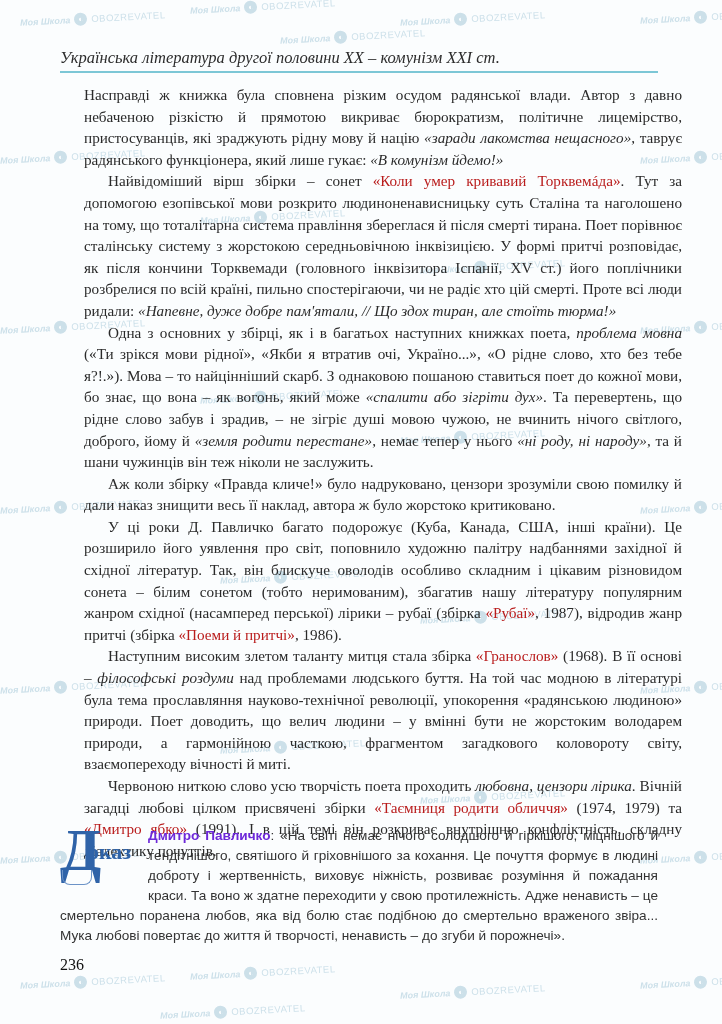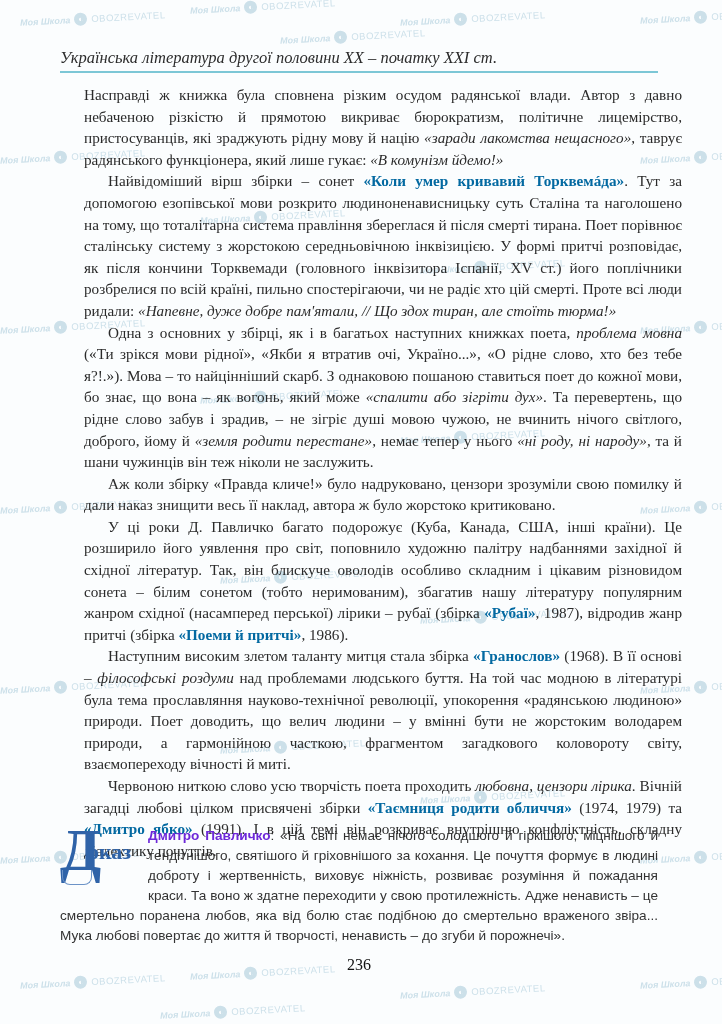--- a/index.html
+++ b/index.html
@@ -27,21 +27,21 @@
     position: absolute; top: 48px; left: 0; width: 598px;
     font-style: italic; font-size: 16.5px; color: #2c2c2c; padding-bottom: 3px;
     border-bottom: 2px solid #7cc7d6;
   }
   .body-text {
     position: absolute; top: 84px; left: 0; width: 598px;
     font-size: 15.2px; line-height: 21.6px; text-align: justify; margin-left: 24px;
   }
   .body-text p { margin: 0; text-indent: 24px; }
   .body-text p.cont { text-indent: 0; }
-  .body-text b { font-weight: bold; color: #0369a1; }
+  .body-text b { font-weight: normal; color: #b91c1c; }
   .body-text i { font-style: italic; }
 
   .proof {
     position: absolute; top: 826px; left: 0; width: 598px;
     font-family: "Liberation Sans", "DejaVu Sans", sans-serif;
     font-size: 13.6px; line-height: 20px; color: #333; text-align: justify;
   }
   .proof-logo {
     float: left; width: 86px; height: 62px; margin-right: 8px; margin-left: -6px; position: relative;
   }
@@ -53,21 +53,21 @@
     position: absolute; left: 34px; top: 16px; font-size: 22px; font-family: "Liberation Serif", serif;
     color: #2f63a8; font-weight: bold;
   }
   .proof-logo .deco {
     position: absolute; left: 8px; top: 44px; width: 28px; height: 14px;
     border: 1px solid #6c93c7; border-top: none; border-radius: 0 0 8px 8px;
   }
   .proof .author { font-weight: bold; color: #6d28d9; }
 
   .page-number {
-    position: absolute; top: 956px; left: 0; width: 598px; text-align: center;
+    position: absolute; top: 956px; left: 0; width: 598px; 
     font-size: 16px; color: #111;
   }
 </style>
 </head>
 <body>
 
 <div class="watermarks" id="wm-layer">
     <div class="wm" style="left: 190px; top: 0px;">
       <span class="school">Моя Школа</span>
       <span class="logo">◐</span>
@@ -204,21 +204,21 @@
       <span class="brand">OBOZREVATEL</span>
     </div>
     <div class="wm" style="left: 160px; top: 1005px;">
       <span class="school">Моя Школа</span>
       <span class="logo">◐</span>
       <span class="brand">OBOZREVATEL</span>
     </div>
   </div>
 
 <div class="page">
-  <div class="running-head">Українська література другої половини XX – початку XXI ст.</div>
+  <div class="running-head">Українська література другої половини XX – комунізм XXI ст.</div>
 
   <div class="body-text" id="body-text">
       <p class="cont"><span>Насправді ж книжка була сповнена різким осудом радянської влади. Автор з давно небаченою різкістю й прямотою викриває бюрократизм, політичне лицемірство, пристосуванців, які зраджують рідну мову й націю </span><i>«заради лакомства нещасного»</i><span>, таврує радянського функціонера, який лише гукає: </span><i>«В комунізм йдемо!»</i></p>
       <p><span>Найвідоміший вірш збірки – сонет </span><b>«Коли умер кривавий Торквемáда»</b><span>. Тут за допомогою езопівської мови розкрито людиноненависницьку суть Сталіна та наголошено на тому, що тоталітарна система правління збереглася й після смерті тирана. Поет порівнює сталінську систему з жорстокою середньовічною інквізицією. У формі притчі розповідає, як після кончини Торквемади (головного інквізитора Іспанії, XV ст.) його поплічники розбрелися по всій країні, пильно спостерігаючи, чи не радіє хто цій смерті. Проте всі люди ридали: </span><i>«Напевне, дуже добре пам'ятали, // Що здох тиран, але стоїть тюрма!»</i></p>
       <p><span>Одна з основних у збірці, як і в багатьох наступних книжках поета, </span><i>проблема мовна</i><span> («Ти зрікся мови рідної», «Якби я втратив очі, Україно...», «О рідне слово, хто без тебе я?!.»). Мова – то найцінніший скарб. З однаковою пошаною ставиться поет до кожної мови, бо знає, що вона – як вогонь, який може </span><i>«спалити або зігріти дух»</i><span>. Та перевертень, що рідне слово забув і зрадив, – не зігріє душі мовою чужою, не вчинить нічого світлого, доброго, йому й </span><i>«земля родити перестане»</i><span>, немає тепер у нього </span><i>«ні роду, ні народу»</i><span>, та й шани чужинців він теж ніколи не заслужить.</span></p>
       <p><span>Аж коли збірку «Правда кличе!» було надруковано, цензори зрозуміли свою помилку й дали наказ знищити весь її наклад, автора ж було жорстоко критиковано.</span></p>
       <p><span>У ці роки Д. Павличко багато подорожує (Куба, Канада, США, інші країни). Це розширило його уявлення про світ, поповнило художню палітру надбаннями західної й східної літератур. Так, він блискуче оволодів особливо складним і цікавим різновидом сонета – білим сонетом (тобто неримованим), збагатив нашу літературу популярним жанром східної (насамперед перської) лірики – рубаї (збірка </span><b>«Рубаї»</b><span>, 1987), відродив жанр притчі (збірка </span><b>«Поеми й притчі»</b><span>, 1986).</span></p>
       <p><span>Наступним високим злетом таланту митця стала збірка </span><b>«Гранослов»</b><span> (1968). В її основі – </span><i>філософські роздуми</i><span> над проблемами людського буття. На той час модною в літературі була тема прославляння науково-технічної революції, упокорення «радянською людиною» природи. Поет доводить, що велич людини – у вмінні бути не жорстоким володарем природи, а гармонійною часткою, фрагментом загадкового коловороту світу, взаємопереходу вічності й миті.</span></p>
       <p><span>Червоною ниткою слово усю творчість поета проходить </span><i>любовна</i><span>, </span><i>цензори лірика</i><span>. Вічній загадці любові цілком присвячені збірки </span><b>«Таємниця родити обличчя»</b><span> (1974, 1979) та </span><b>«Дмитро ябко»</b><span> (1991). І в цій темі він розкриває внутрішню конфліктність, складну діалектику почуттів.</span></p>
     </div>

